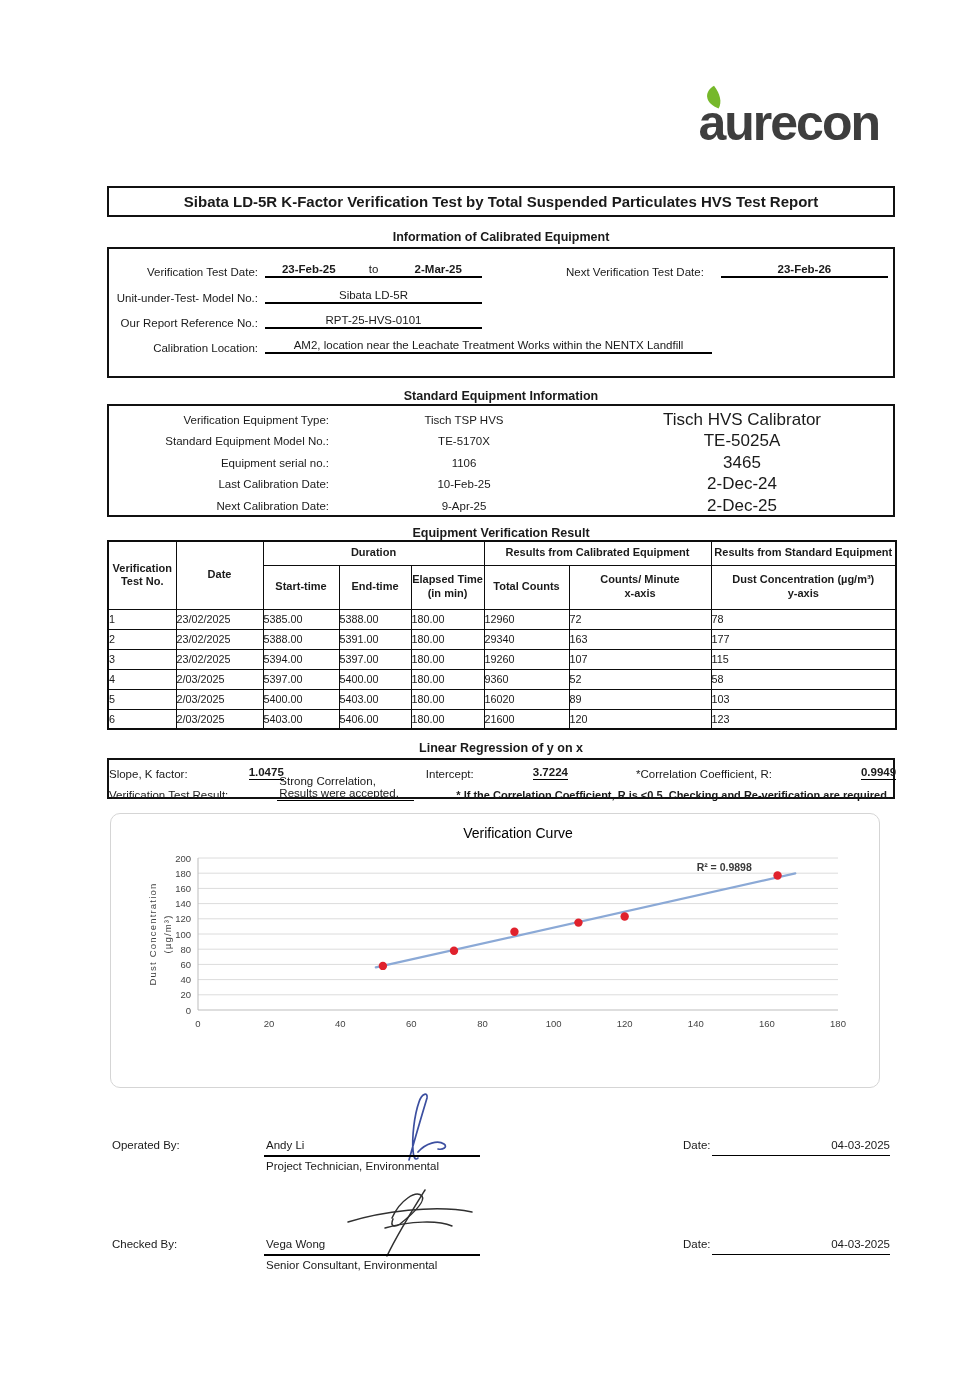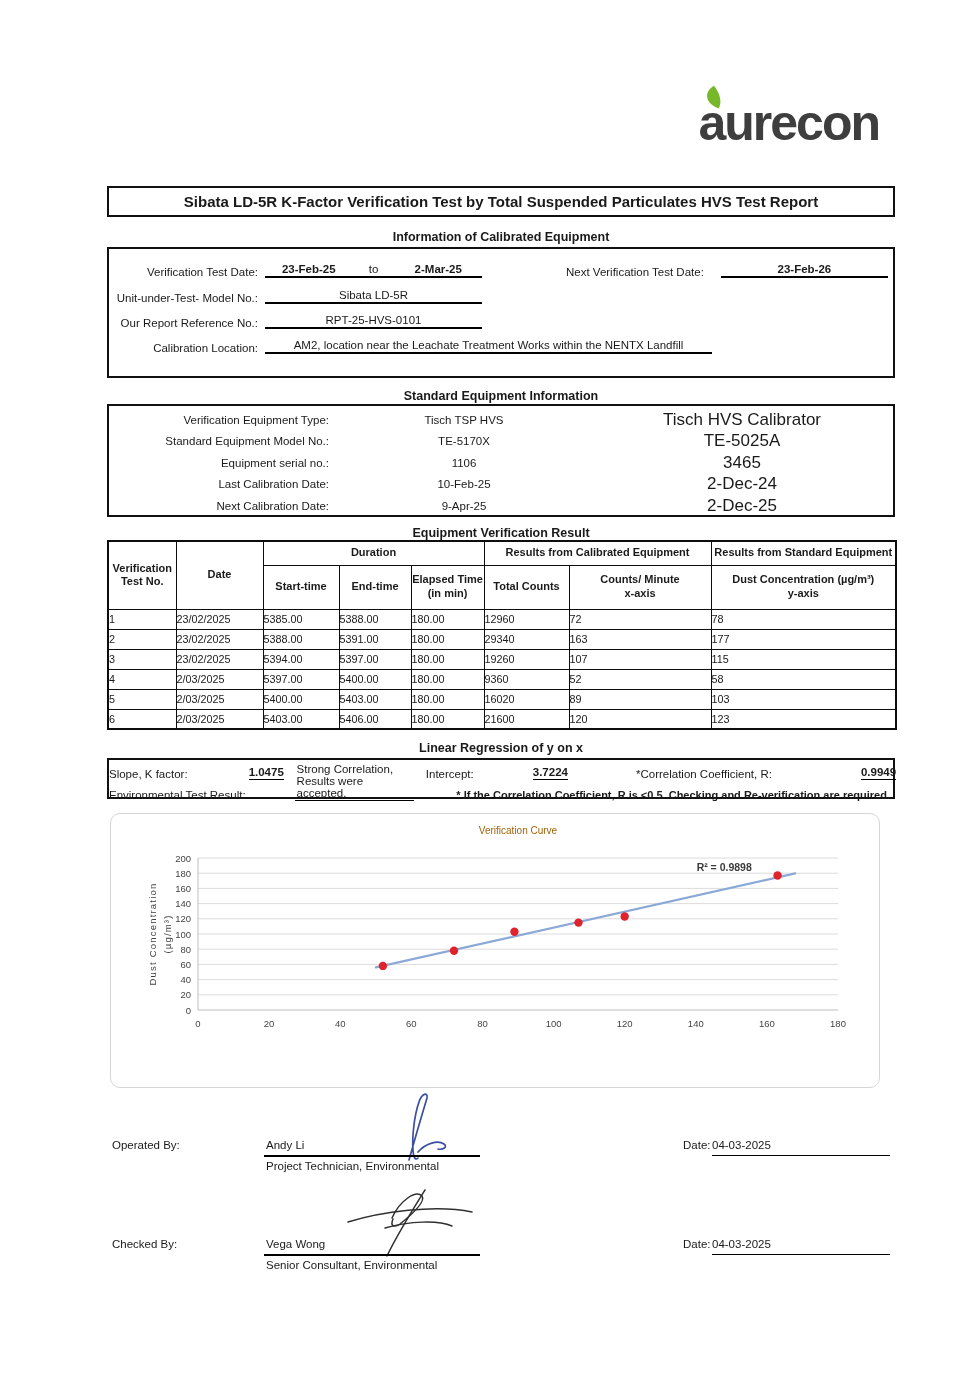--- a/index.html
+++ b/index.html
@@ -43,32 +43,32 @@
 
   
   .reg-row { display:flex; align-items:flex-end; height:19px; font-size:11.5px;gap:42px; }
   .rval { border-bottom:1.5px solid #000; text-align:center; font-weight:bold; padding-bottom:1px; }
   .note { margin-left:auto; font-size:11px; font-weight:700; padding-right:3px; white-space:nowrap; }
 
   
   .chart { position:absolute; left:110px; top:813px; width:770px; height:275px;
            border:1px solid #d5d5d5; border-radius:10px; background:#fff; }
   .chart-title { position:absolute; left:87px; top:11px; width:640px; text-align:center;
-                 font-size:10px; color:#a16207; }
+                 font-size:14px; color:#000000; }
   .ylab { position:absolute; left:-26px; top:103px; width:156px; height:34px;
           transform:rotate(-90deg); text-align:center; font-size:9.5px; color:#3f3f3f;
           letter-spacing:1.2px; line-height:1.55; }
   .xlab { position:absolute; left:87px; top:256px; width:640px; text-align:center;
           font-size:10.5px; color:#333; }
 
   
   .sig-label { position:absolute; font-size:11.5px; }
   .sig-line { position:absolute; border-top:2px solid #000; width:216px; left:264px; }
   .date-line { position:absolute; border-top:1.5px solid #000; width:178px; left:712px; }
-  .date-val { position:absolute; left:712px; width:178px; text-align:left; font-size:11.5px; }
+  .date-val { position:absolute; left:712px; width:178px; text-align:right; font-size:11.5px; }
 </style>
 </head>
 <body>
 
 <div class="page">
 
   <div class="logo">
     <svg class="leaf" width="26" height="26" viewBox="0 0 26 26">
       <path d="M14 24 C 3 17 2 5 15 1 C 19 10 19 19 14 24 Z" fill="#76b82a" transform="rotate(-14 13 13)"></path>
     </svg>
@@ -238,21 +238,21 @@
   <div class="box" style="top:758px; height:41px; padding-top:1px">
     <div class="reg-row">
       <span class="lbl w155">Slope, K factor:</span>
       <span class="rval" style="width:60px; margin-left:12px">1.0475</span>
       <span class="lbl" style="margin-left:100px">Intercept:</span>
       <span class="rval" style="width:62px; margin-left:10px">3.7224</span>
       <span class="lbl" style="margin-left:26px">*Correlation Coefficient, R:</span>
       <span class="rval" style="width:64px; margin-left:40px">0.9949</span>
     </div>
     <div class="reg-row" style="margin-top:2px">
-      <span class="lbl w155">Environmental Test Result:</span>
+      <span class="lbl w155">Verification Test Result:</span>
       <span style="border-bottom:1.5px solid #000; padding:0 8px 1px 2px; margin-left:0">Strong Correlation, Results were accepted.</span>
       <span class="note">* If the Correlation Coefficient, R is &lt;0.5. Checking and Re-verification are required.</span>
     </div>
   </div>
 
   <div class="chart">
     <div class="chart-title">Verification Curve</div>
     <div class="ylab">
       <div>Dust Concentration</div>
       <div>(µg/m³)</div>

